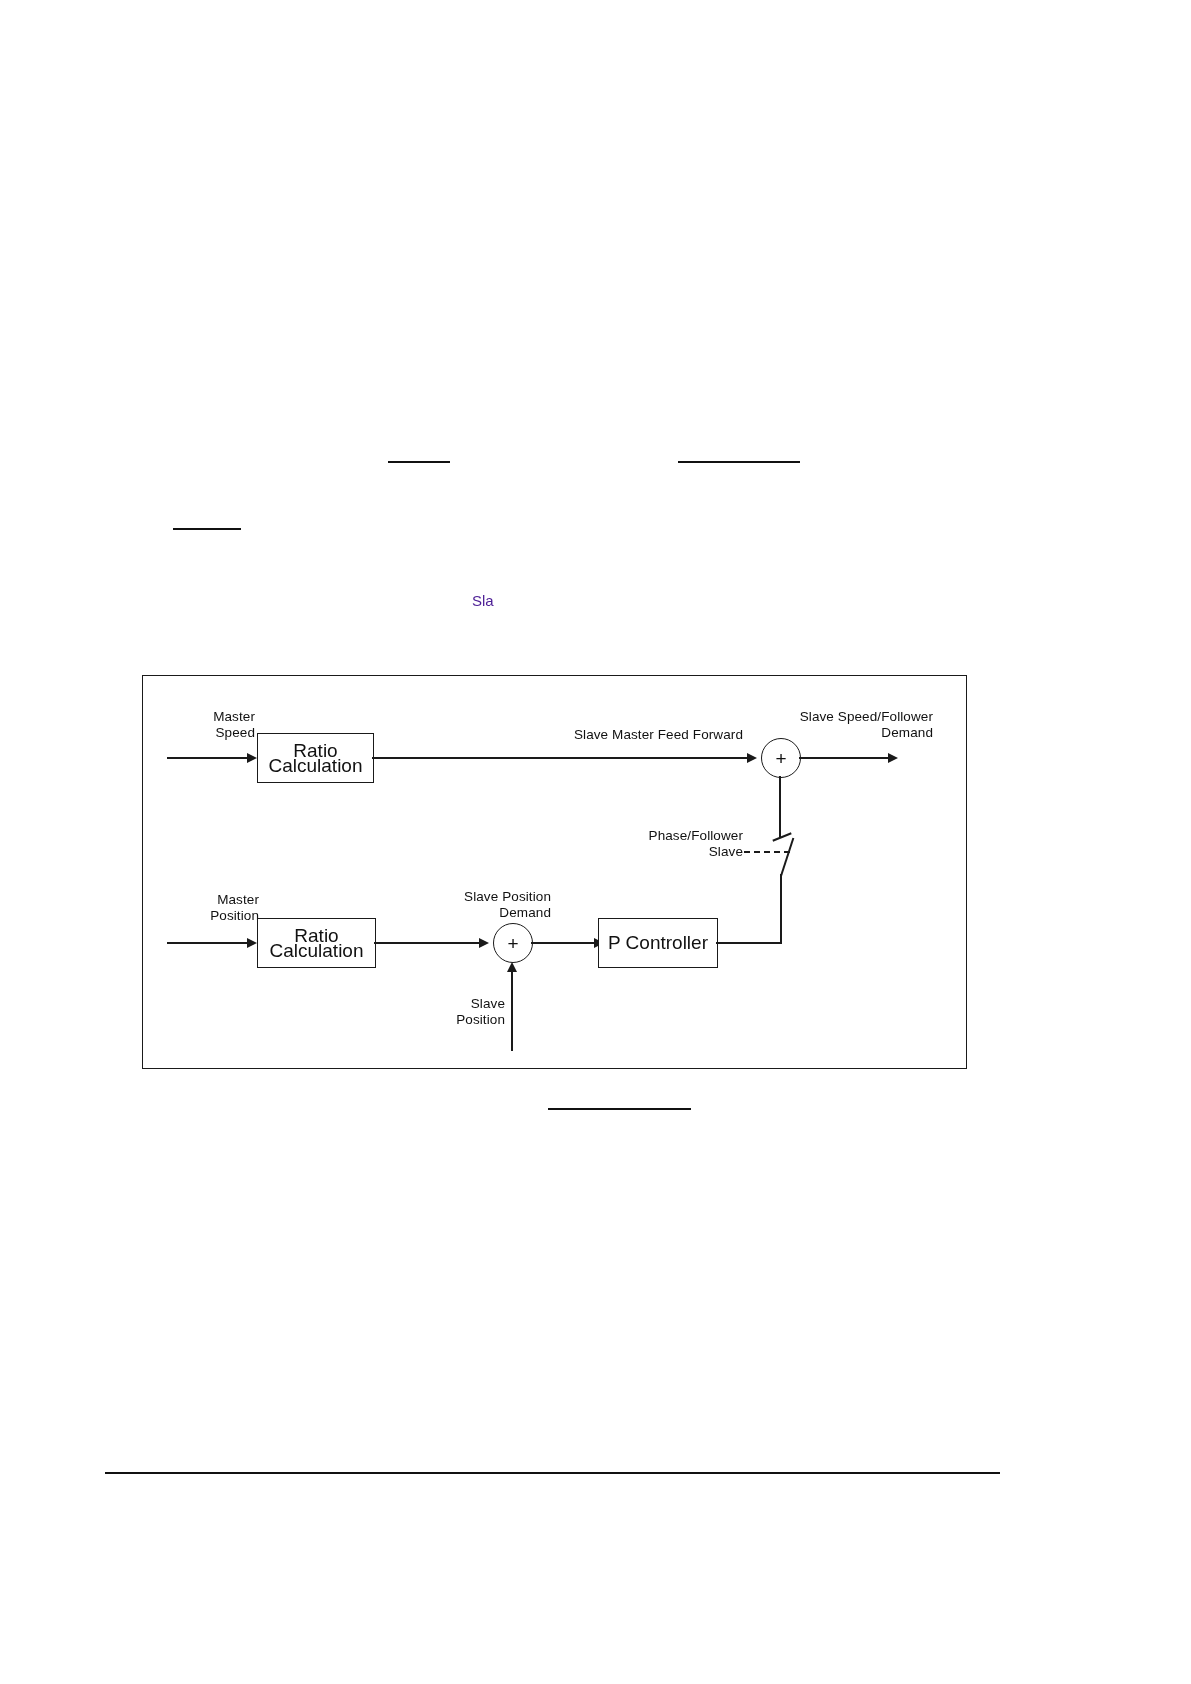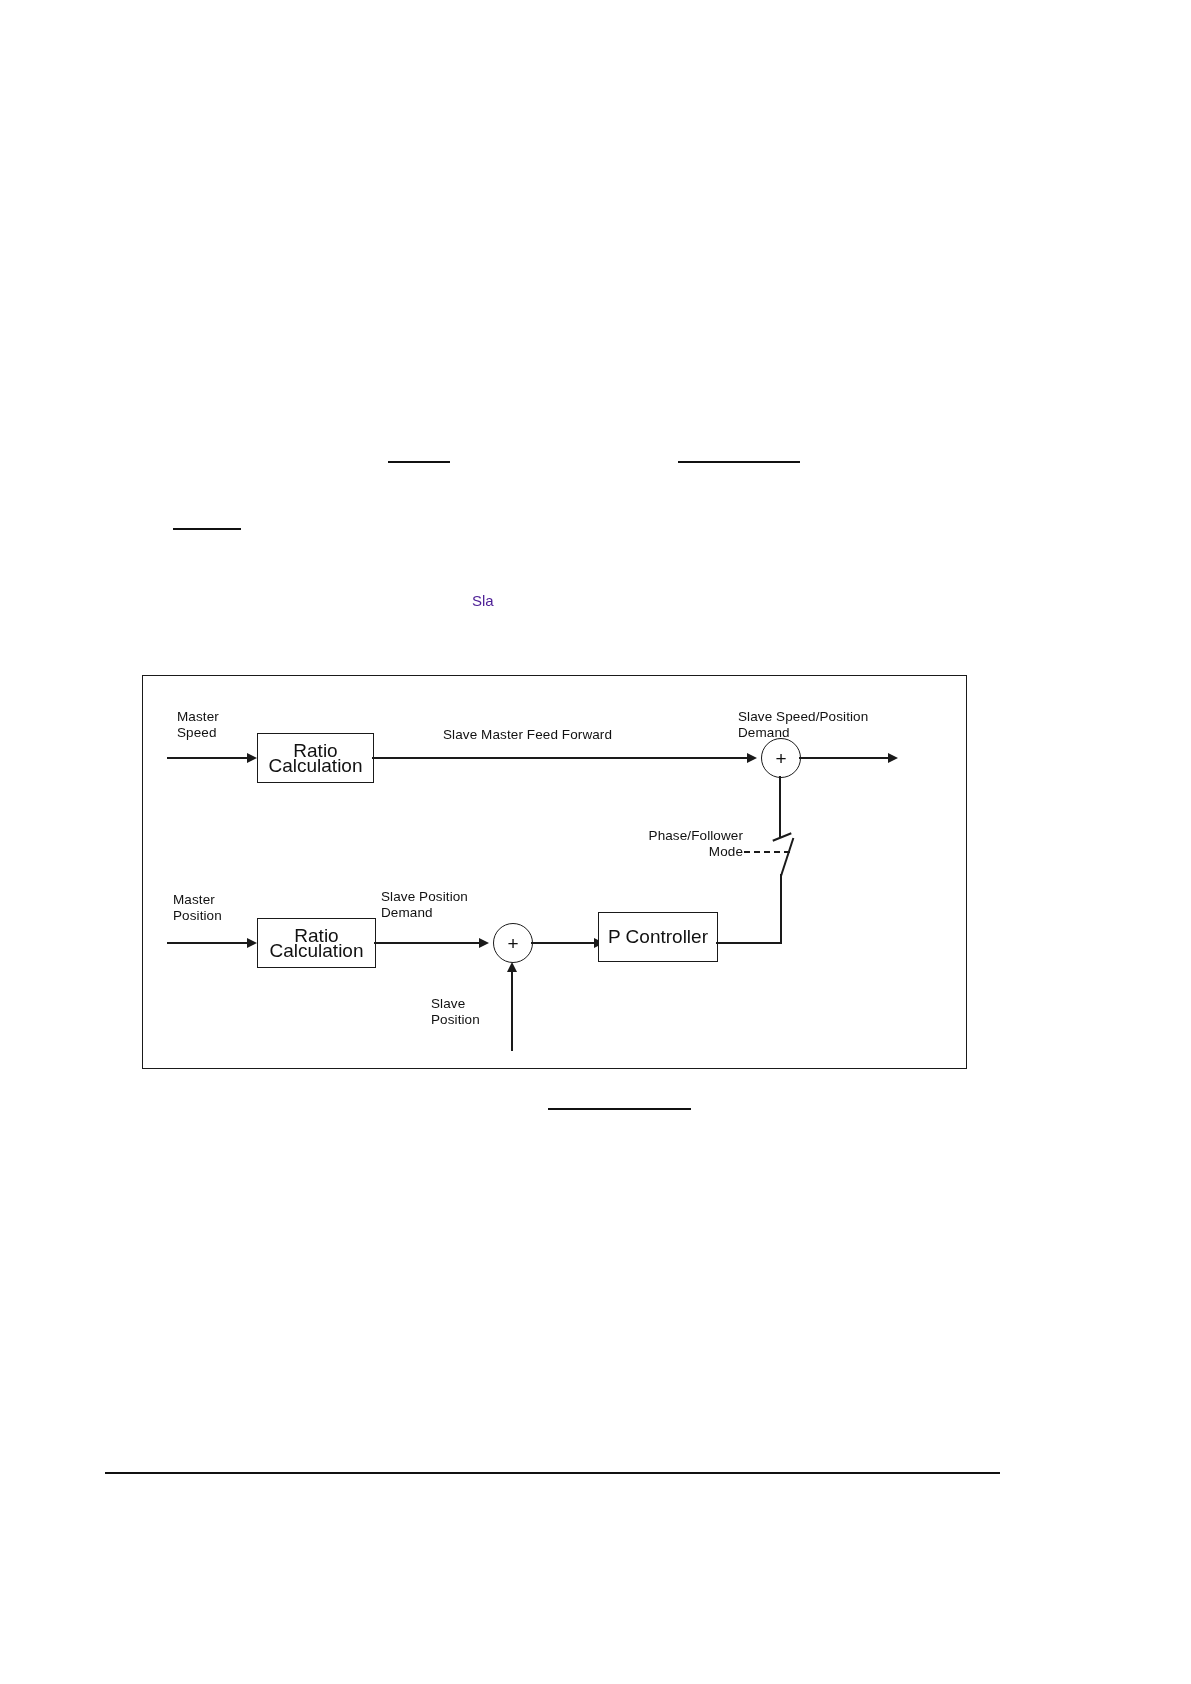--- a/index.html
+++ b/index.html
@@ -23,21 +23,21 @@
     width:823px;height:392px;
     border:1.5px solid #1a1a1a;
     background:#fff;
   }
 
   .lbl{
     position:absolute;
     font-size:13.5px;
     line-height:15.5px;
     color:#111;
-    text-align:left;
+    text-align:right;
     white-space:pre-line;
     letter-spacing:.1px;
   }
 
   .block{
     position:absolute;
     border:1.6px solid #1a1a1a;
     background:#fff;
     display:flex;
     align-items:center;
@@ -129,34 +129,34 @@
     <div class="block" style="left:114px;top:57px;width:115px;height:48px;">Ratio
 Calculation</div>
 
     <div class="lbl" style="left:300px;top:51px;width:300px;">Slave Master Feed Forward</div>
 
     <div class="wire h" style="left:229px;top:81px;width:379px;"></div>
     <div class="arrow right" style="left:604px;top:77px;"></div>
 
     <div class="sum" style="left:618px;top:62px;width:38px;height:38px;">+</div>
 
-    <div class="lbl" style="left:595px;top:33px;width:195px;">Slave Speed/Position
+    <div class="lbl" style="left:595px;top:33px;width:195px;">Slave Speed/Follower
 Demand</div>
     <div class="wire h" style="left:656px;top:81px;width:91px;"></div>
     <div class="arrow right" style="left:745px;top:77px;"></div>
 
     <div class="wire v" style="left:636px;top:100px;width:1.7px;height:62px;"></div>
 
     <div class="switch-arm" style="left:637px;top:160px;height:40px;transform:rotate(18deg);"></div>
     <div class="wire h" style="left:629px;top:160px;width:20px;height:1.8px;transform:rotate(-22deg);"></div>
 
     <div class="dashed" style="left:601px;top:175px;width:46px;"></div>
 
     <div class="lbl" style="left:470px;top:152px;width:130px;text-align:right;">Phase/Follower
-Mode</div>
+Slave</div>
 
     <div class="wire v" style="left:637px;top:198px;width:1.7px;height:70px;"></div>
 
     <div class="lbl" style="left:30px;top:216px;width:86px;">Master
 Position</div>
 
     <div class="wire h" style="left:24px;top:266px;width:85px;"></div>
     <div class="arrow right" style="left:104px;top:262px;"></div>
 
     <div class="block" style="left:114px;top:242px;width:117px;height:48px;">Ratio
@@ -171,21 +171,21 @@
     <div class="sum" style="left:350px;top:247px;width:38px;height:38px;">+</div>
 
     <div class="wire v" style="left:368px;top:295px;width:1.7px;height:80px;"></div>
     <div class="arrow up" style="left:364px;top:286px;"></div>
     <div class="lbl" style="left:288px;top:320px;width:74px;">Slave
 Position</div>
 
     <div class="wire h" style="left:388px;top:266px;width:67px;"></div>
     <div class="arrow right" style="left:451px;top:262px;"></div>
 
-    <div class="block" style="left:455px;top:236px;width:118px;height:48px;">P Controller</div>
+    <div class="block" style="left:455px;top:242px;width:118px;height:48px;">P Controller</div>
 
     <div class="wire h" style="left:573px;top:266px;width:65px;"></div>
 
   </div>
 
   <div class="footer-rule"></div>
 
 </div>
 
 </body></html>

